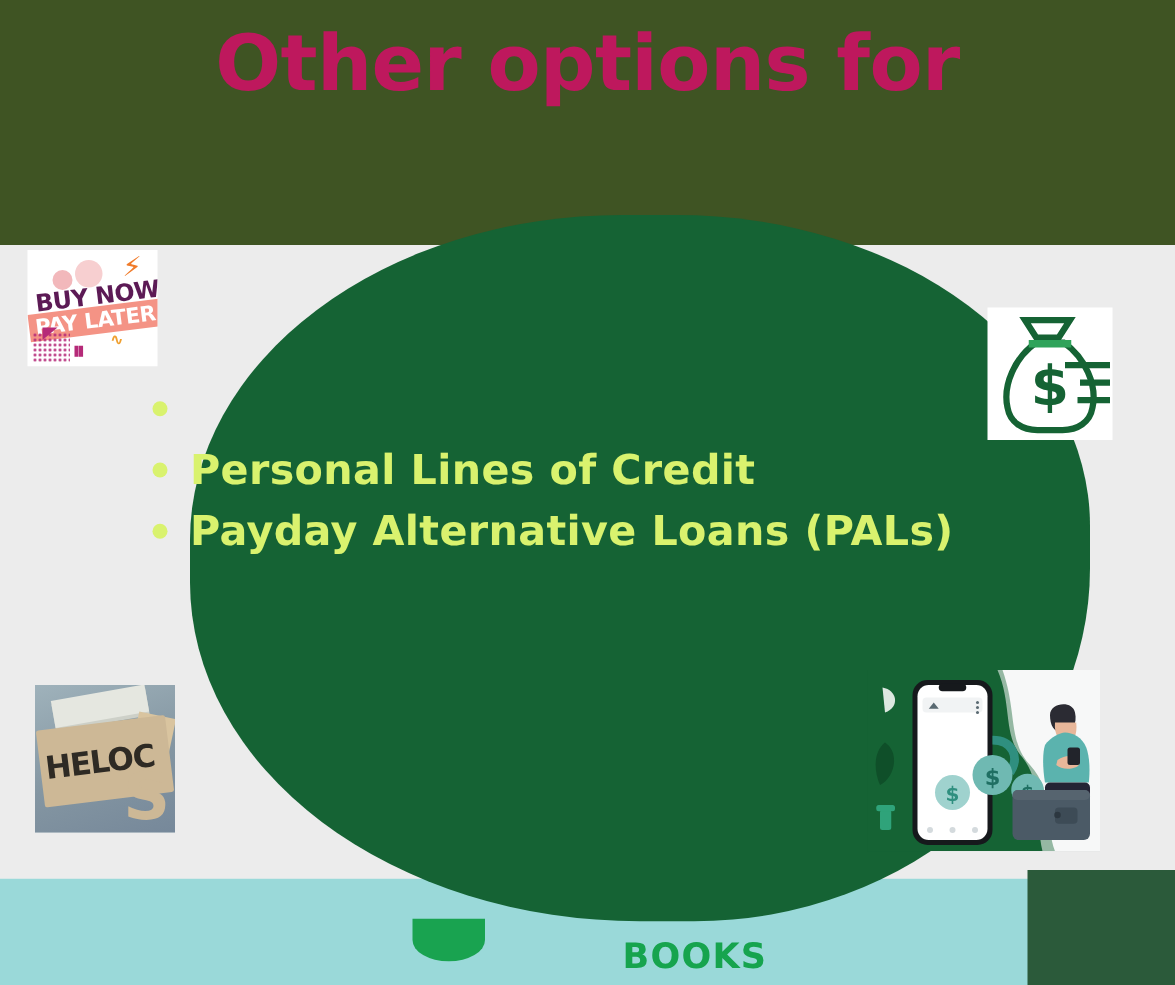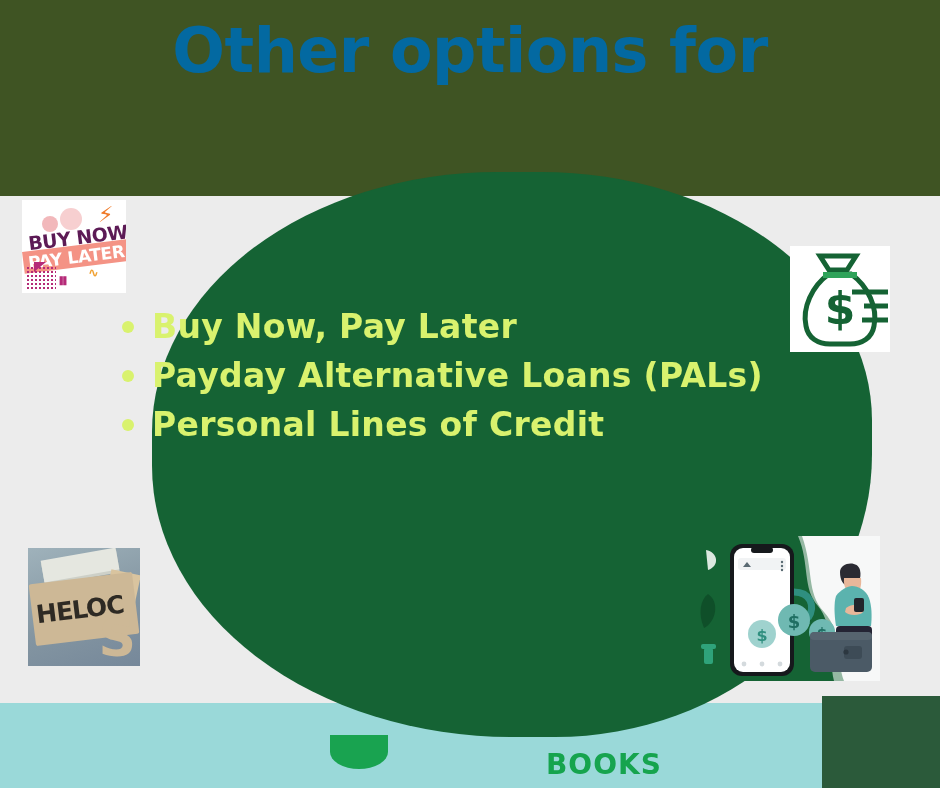--- a/index.html
+++ b/index.html
@@ -74,21 +74,21 @@
   .title-wrap {
     position: absolute;
     left: 0;
     top: 8px;
     width: 940px;
     text-align: center;
     z-index: 20;
   }
   .title-line {
     display: block;
-    color: #0369a1;
+    color: #be185d;
     font-family: "DejaVu Sans", "Liberation Sans", sans-serif;
     font-weight: bold;
     font-size: 62px;
     line-height: 86px;
     letter-spacing: -0.5px;
     white-space: nowrap;
   }
 
   
   .bullet-list {
@@ -313,21 +313,20 @@
   .logo-text {
     position: absolute;
     left: 498px;
     top: 748px;
     color: #16a44e;
     font-family: "DejaVu Sans", "Liberation Sans", sans-serif;
     font-weight: bold;
     font-size: 28px;
     letter-spacing: 1px;
     z-index: 15;
-    margin-left: 48px;
   }
 </style>
 </head>
 <body>
 
 <div id="infographic">
 
   <div class="bg-base"></div>
   <div class="header-band"></div>
   <div class="teal-band"></div>
@@ -338,29 +337,28 @@
 
   <div class="logo-text">BOOKS</div>
 
   <div class="title-wrap">
     <span class="title-line">Other options for</span>
   </div>
 
   <ul class="bullet-list">
     <li class="bullet-item">
       <span class="bullet-dot"></span>
-      <span class="bullet-text">Buy Now, Pay Later</span>
+    </li>
+    <li class="bullet-item">
+      <span class="bullet-dot"></span>
+      <span class="bullet-text">Personal Lines of Credit</span>
     </li>
     <li class="bullet-item">
       <span class="bullet-dot"></span>
       <span class="bullet-text">Payday Alternative Loans (PALs)</span>
-    </li>
-    <li class="bullet-item">
-      <span class="bullet-dot"></span>
-      <span class="bullet-text">Personal Lines of Credit</span>
     </li>
   </ul>
 
   <div class="bnpl-card">
     <span class="bnpl-blob-a"></span>
     <span class="bnpl-blob-b"></span>
     <span class="bnpl-bolt-top">⚡</span>
     <span class="bnpl-buynow">BUY NOW,</span>
     <span class="bnpl-paylater-band"></span>
     <span class="bnpl-paylater">PAY LATER</span>

